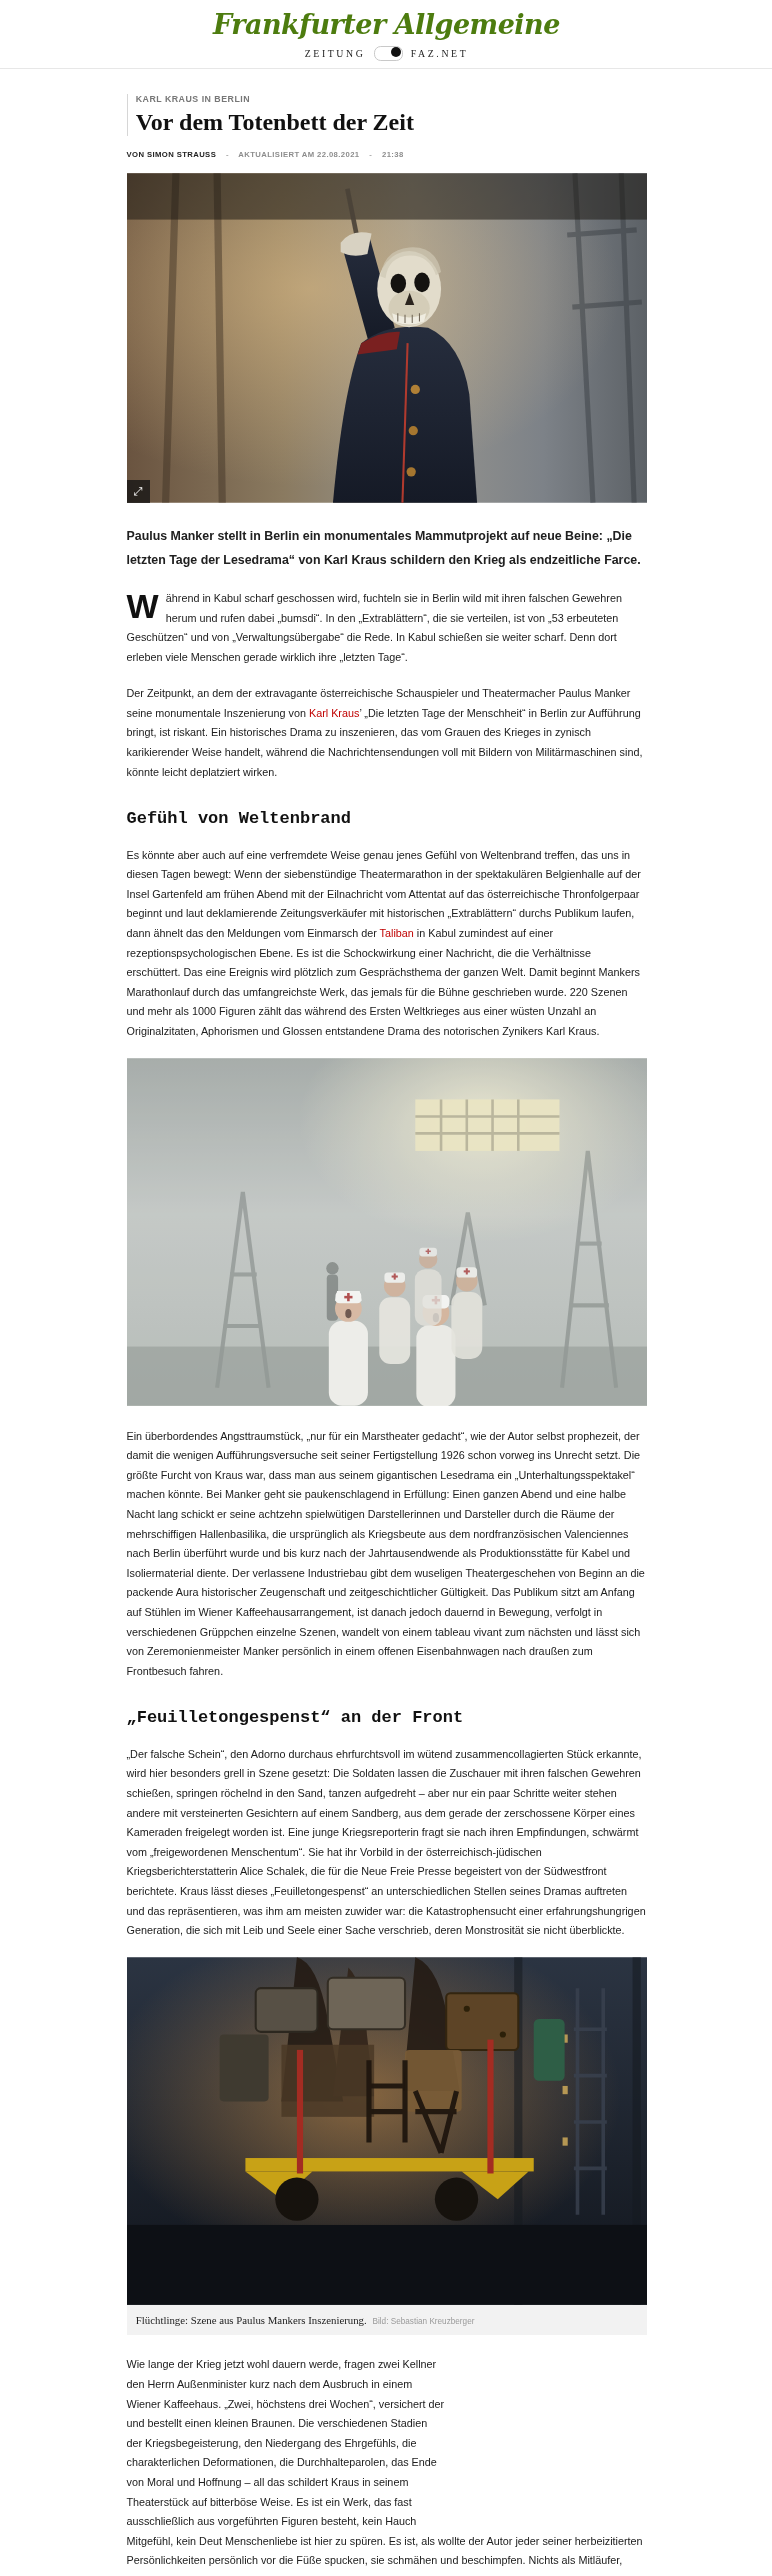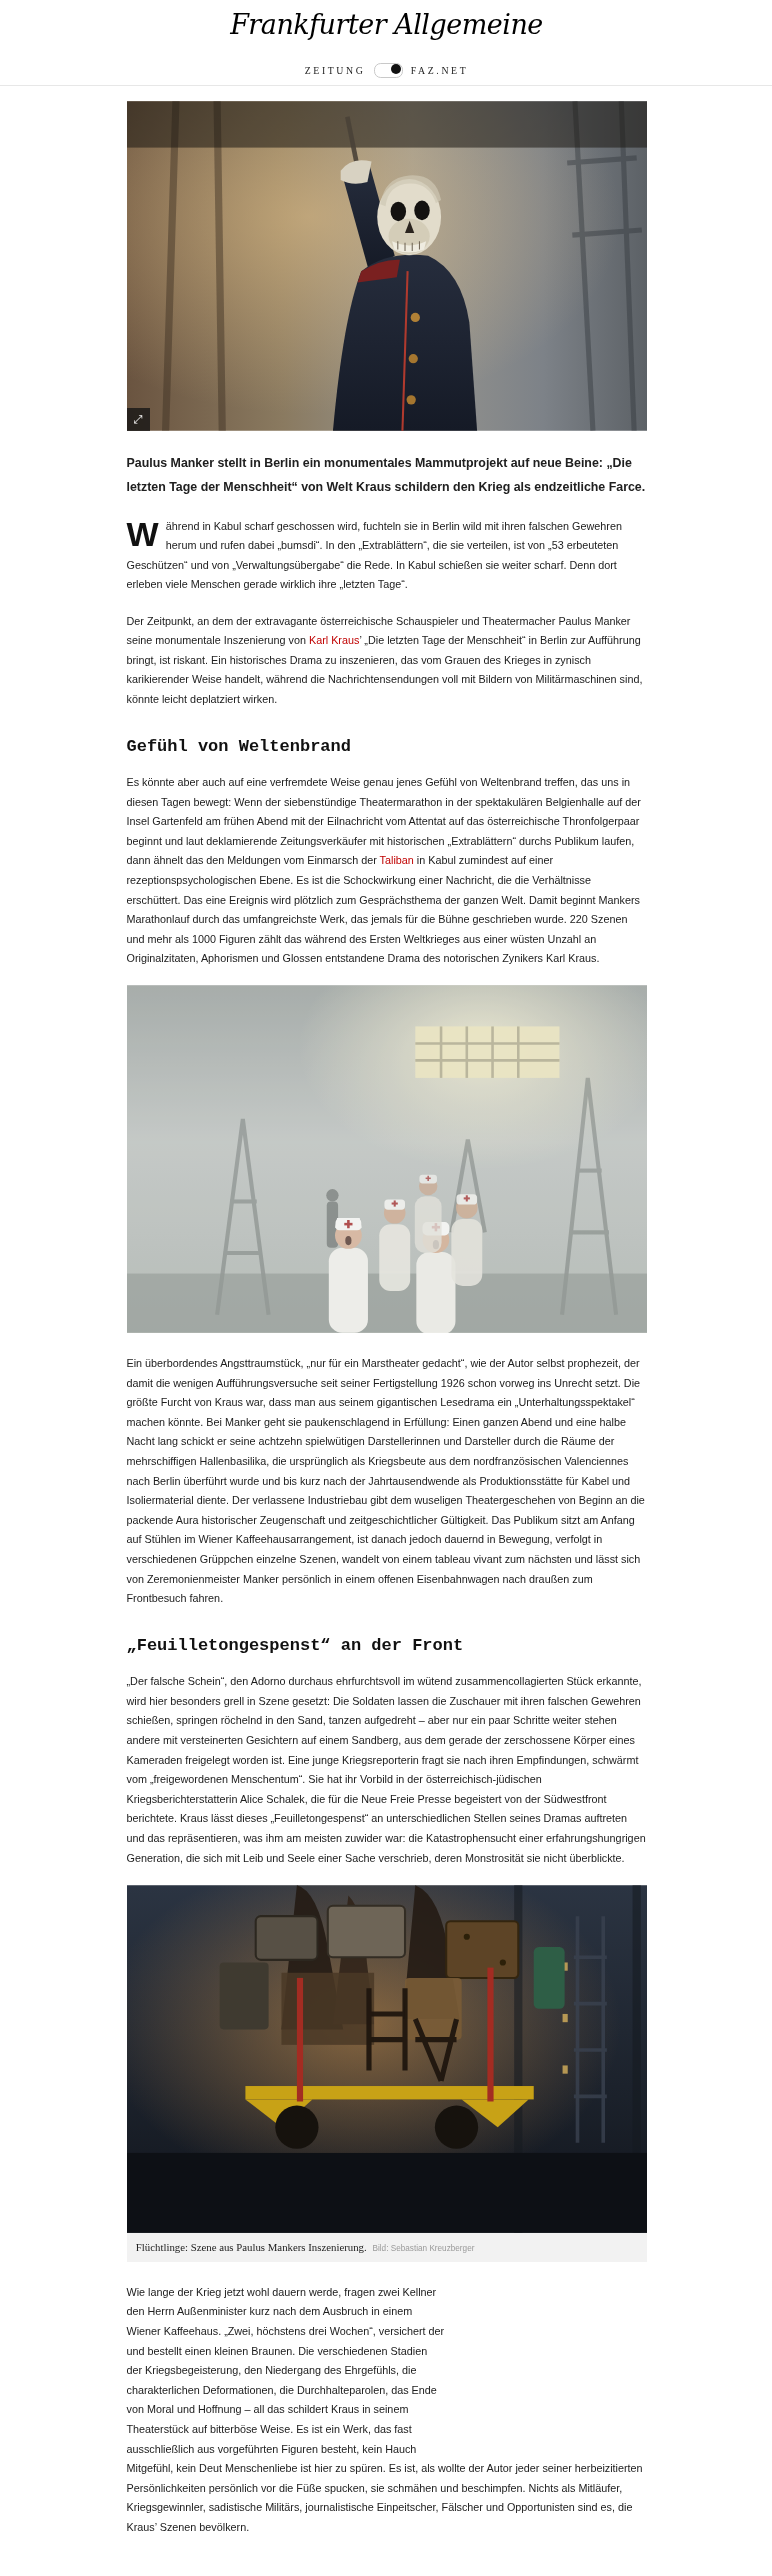--- a/index.html
+++ b/index.html
@@ -1,23 +1,23 @@
 <!DOCTYPE html>
 <html lang="de" style="font-size:8.2px"><head>
 <meta charset="utf-8">
 <style>
   html,body{margin:0;padding:0;background:#fff;}
   body{width:773px;font-family:"Liberation Sans",sans-serif;color:#1a1a1a;}
   .page{width:773px;}
 
   
   .site-header{padding:11.3px 0 7.2px 0;text-align:center;border-bottom:0.5px solid #e7e7e7;}
-  .brand{font-family:"DejaVu Serif","Liberation Serif",serif;font-weight:normal;font-style:italic;
-         font-size:27px;letter-spacing:-0.5px;color:#000000;line-height:1.05;}
-  .subbrand{margin-top:23px;display:flex;align-items:center;justify-content:center;gap:8.2px;
+  .brand{font-family:"DejaVu Serif","Liberation Serif",serif;font-weight:bold;font-style:italic;
+         font-size:27px;letter-spacing:-0.5px;color:#4d7c0f;line-height:1.05;}
+  .subbrand{margin-top:6px;display:flex;align-items:center;justify-content:center;gap:8.2px;
             font-family:"Liberation Serif",serif;font-size:9.8px;letter-spacing:2.6px;color:#222;text-align:right;}
   .toggle{width:27px;height:13.4px;border-radius:6.7px;background:#fff;border:1px solid #c9c9c9;
           position:relative;display:inline-block;}
   .toggle .knob{position:absolute;right:0.5px;top:0.5px;width:10.3px;height:10.3px;border-radius:50%;background:#111;}
 
   
   .content{width:520px;margin:0 auto;}
   .article-head{margin-top:25px;}
   .kicker-wrap{border-left:1.5px solid #d6d6d6;padding-left:8.2px;}
   .kicker{font-size:8.8px;letter-spacing:0.5px;color:#777;font-weight:bold;}
@@ -57,20 +57,33 @@
       <span>ZEITUNG</span>
       <span class="toggle">
           <span class="knob"></span>
         </span>
       <span>FAZ.NET</span>
     </div>
   </header>
 
   <div class="content">
 
+    <div class="article-head">
+      <div class="kicker-wrap">
+        <div class="kicker">KARL KRAUS IN BERLIN</div>
+        <h1 class="headline">Vor dem Totenbett der Zeit</h1>
+      </div>
+      <div class="byline">
+        <span class="author">VON SIMON STRAUSS</span>
+        <span class="sep">-</span>
+        <span>AKTUALISIERT AM 22.08.2021</span>
+        <span class="sep">-</span>
+        <span>21:38</span>
+      </div>
+    </div>
 
     <figure class="figure">
       <svg viewBox="0 0 1010 640" width="520" height="330">
         <defs>
           <linearGradient id="heroBg" x1="0" y1="0" x2="1" y2="0">
             <stop offset="0" stop-color="#6a5440"></stop>
               <stop offset="0.3" stop-color="#8a7a60"></stop>
             <stop offset="0.55" stop-color="#97958e"></stop>
               <stop offset="0.8" stop-color="#7d8288"></stop>
             <stop offset="1" stop-color="#5c6166"></stop>
@@ -123,21 +136,21 @@
               <line x1="568" y1="272" x2="568" y2="288"></line>
           </g>
           <path d="M492 200 q8 -52 56 -56 q52 -4 62 48 l-10 6 q-14 -40 -52 -38 q-40 2 -46 44 Z" fill="#cfc8b4" opacity="0.7"></path>
         </g>
       </svg>
       <div class="expand-btn">
         <span>⤢</span>
       </div>
     </figure>
 
-    <div class="lede">Paulus Manker stellt in Berlin ein monumentales Mammutprojekt auf neue Beine: „Die letzten Tage der Menschheit“ von Welt Kraus schildern den Krieg als endzeitliche Farce.</div>
+    <div class="lede">Paulus Manker stellt in Berlin ein monumentales Mammutprojekt auf neue Beine: „Die letzten Tage der Lesedrama“ von Karl Kraus schildern den Krieg als endzeitliche Farce.</div>
 
     <div class="article-body">
 
       <p><span class="dropcap">W</span><span><span>ährend in Kabul scharf geschossen wird, fuchteln sie in Berlin wild mit ihren falschen Gewehren herum und rufen dabei „bumsdi“. In den „Extrablättern“, die sie verteilen, ist von „53 erbeuteten Geschützen“ und von „Verwaltungsübergabe“ die Rede. In Kabul schießen sie weiter scharf. Denn dort erleben viele Menschen gerade wirklich ihre „letzten Tage“.</span></span></p>
 
       <p><span>Der Zeitpunkt, an dem der extravagante österreichische Schauspieler und Theatermacher Paulus Manker seine monumentale Inszenierung von </span><span class="tlink">Karl Kraus</span><span>’ „Die letzten Tage der Menschheit“ in Berlin zur Aufführung bringt, ist riskant. Ein historisches Drama zu inszenieren, das vom Grauen des Krieges in zynisch karikierender Weise handelt, während die Nachrichtensendungen voll mit Bildern von Militärmaschinen sind, könnte leicht deplatziert wirken.</span></p>
 
       <h2 class="crosshead">Gefühl von Weltenbrand</h2>
 
       <p><span>Es könnte aber auch auf eine verfremdete Weise genau jenes Gefühl von Weltenbrand treffen, das uns in diesen Tagen bewegt: Wenn der siebenstündige Theatermarathon in der spektakulären Belgienhalle auf der Insel Gartenfeld am frühen Abend mit der Eilnachricht vom Attentat auf das österreichische Thronfolgerpaar beginnt und laut deklamierende Zeitungsverkäufer mit historischen „Extrablättern“ durchs Publikum laufen, dann ähnelt das den Meldungen vom Einmarsch der </span><span class="tlink">Taliban</span><span> in Kabul zumindest auf einer rezeptionspsychologischen Ebene. Es ist die Schockwirkung einer Nachricht, die die Verhältnisse erschüttert. Das eine Ereignis wird plötzlich zum Gesprächsthema der ganzen Welt. Damit beginnt Mankers Marathonlauf durch das umfangreichste Werk, das jemals für die Bühne geschrieben wurde. 220 Szenen und mehr als 1000 Figuren zählt das während des Ersten Weltkrieges aus einer wüsten Unzahl an Originalzitaten, Aphorismen und Glossen entstandene Drama des notorischen Zynikers Karl Kraus.</span></p>

